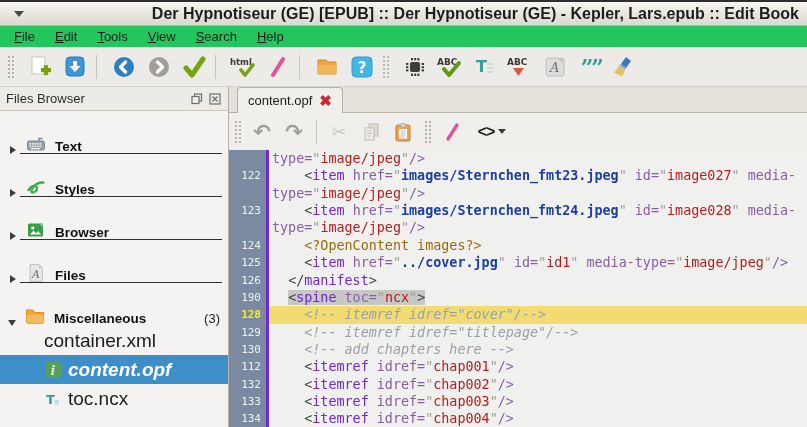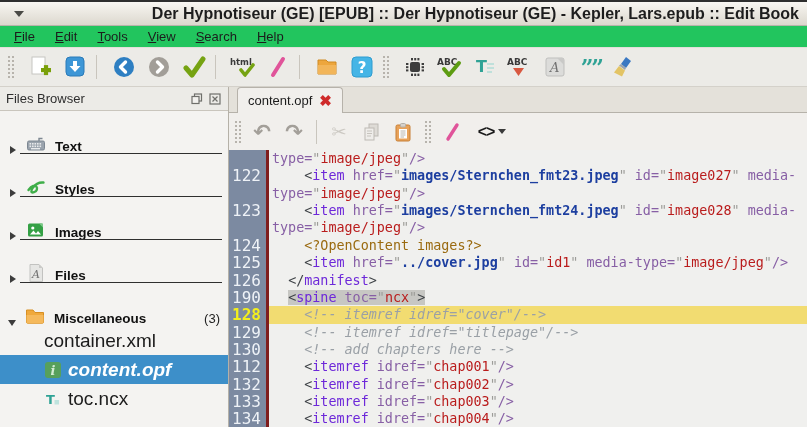--- a/index.html
+++ b/index.html
@@ -60,23 +60,23 @@
   .tab-close { color:#cf2a2a; font-weight:bold; font-size:15px; line-height:14px; }
   .ed-toolbar { height:37px; background:#f1efec; display:flex; align-items:center; padding-left:2px; gap:4px; }
   .ed-btn { width:28px; height:28px; display:flex; align-items:center; justify-content:center; }
   .undo-glyph { font-size:21px; font-weight:bold; color:#a39f99; font-family:"DejaVu Sans", sans-serif; }
   .cut-glyph { font-size:18px; color:#ccc9c3; }
   .code-glyph { font-size:16px; font-weight:bold; color:#1b1b1b; letter-spacing:-1px; }
   .caret-down { width:0; height:0; border-left:4px solid transparent; border-right:4px solid transparent; border-top:5px solid #3a3a3a; margin-left:4px; }
   
   .code { flex:1; overflow:hidden; background:#f0f0ee; font-family:"DejaVu Sans Mono", monospace; }
   .code-row { display:flex; height:17.37px; }
-  .gutter-cell { width:40px; background:#7c8aa1; color:#eef2f7; font-size:16px;
+  .gutter-cell { width:40px; background:#7c8aa1; color:#eef2f7; font-size:11px;
     text-align:right; padding-right:5px; line-height:17.37px; flex:none;
-    border-right:3px solid #7f1d1d; }
+    border-right:3px solid #6d28d9; }
   .code-row.hl .gutter-cell { color:#f3ee1e; font-weight:bold; }
   .row-text { flex:1; white-space:pre; font-size:13.4px; line-height:17.37px; padding-left:3px; color:#333; }
   .code-row.hl .row-text { background:#f2dc71; }
   .selection { background:#c7c7c3; }
   .s-delim { color:#3f4347; }
   .s-slash { color:#875fa5; }
   .s-tag { color:#6d28d9; }
   .s-attr { color:#875fa5; }
   .s-q { color:#9d9d99; }
   .s-val { color:#b91c1c; }
@@ -277,21 +277,21 @@
           <div class="cat-row sep">
             <span class="tri-right"></span>
             <span class="cat-icon">
               <svg width="20" height="20" viewBox="0 0 20 20">
                 <rect x="2" y="3.5" width="15" height="13" rx="1.5" fill="#34a045"></rect>
                 <path d="M13 3.5h4v4z" fill="#7cc98a"></path>
                 <circle cx="6.8" cy="8" r="1.6" fill="#ffffff"></circle>
                 <path d="M4 14.5l3.5-4 2.5 3 2-2.5 3 3.5z" fill="#ffffff"></path>
               </svg>
             </span>
-            <span class="cat-label">Images</span>
+            <span class="cat-label">Browser</span>
           </div>
           <div class="cat-row sep">
             <span class="tri-right"></span>
             <span class="cat-icon">
               <svg width="20" height="20" viewBox="0 0 20 20">
                 <path d="M4 1.5h9l3.5 3.5v13.5H4z" fill="#e6e6e4" stroke="#c2c2c0"></path>
                 <path d="M13 1.5l3.5 3.5H13z" fill="#c9c9c7"></path>
                 <text x="6" y="14.5" font-size="11" font-style="italic" fill="#6e6e6e" font-family="DejaVu Serif">A</text>
               </svg>
             </span>

